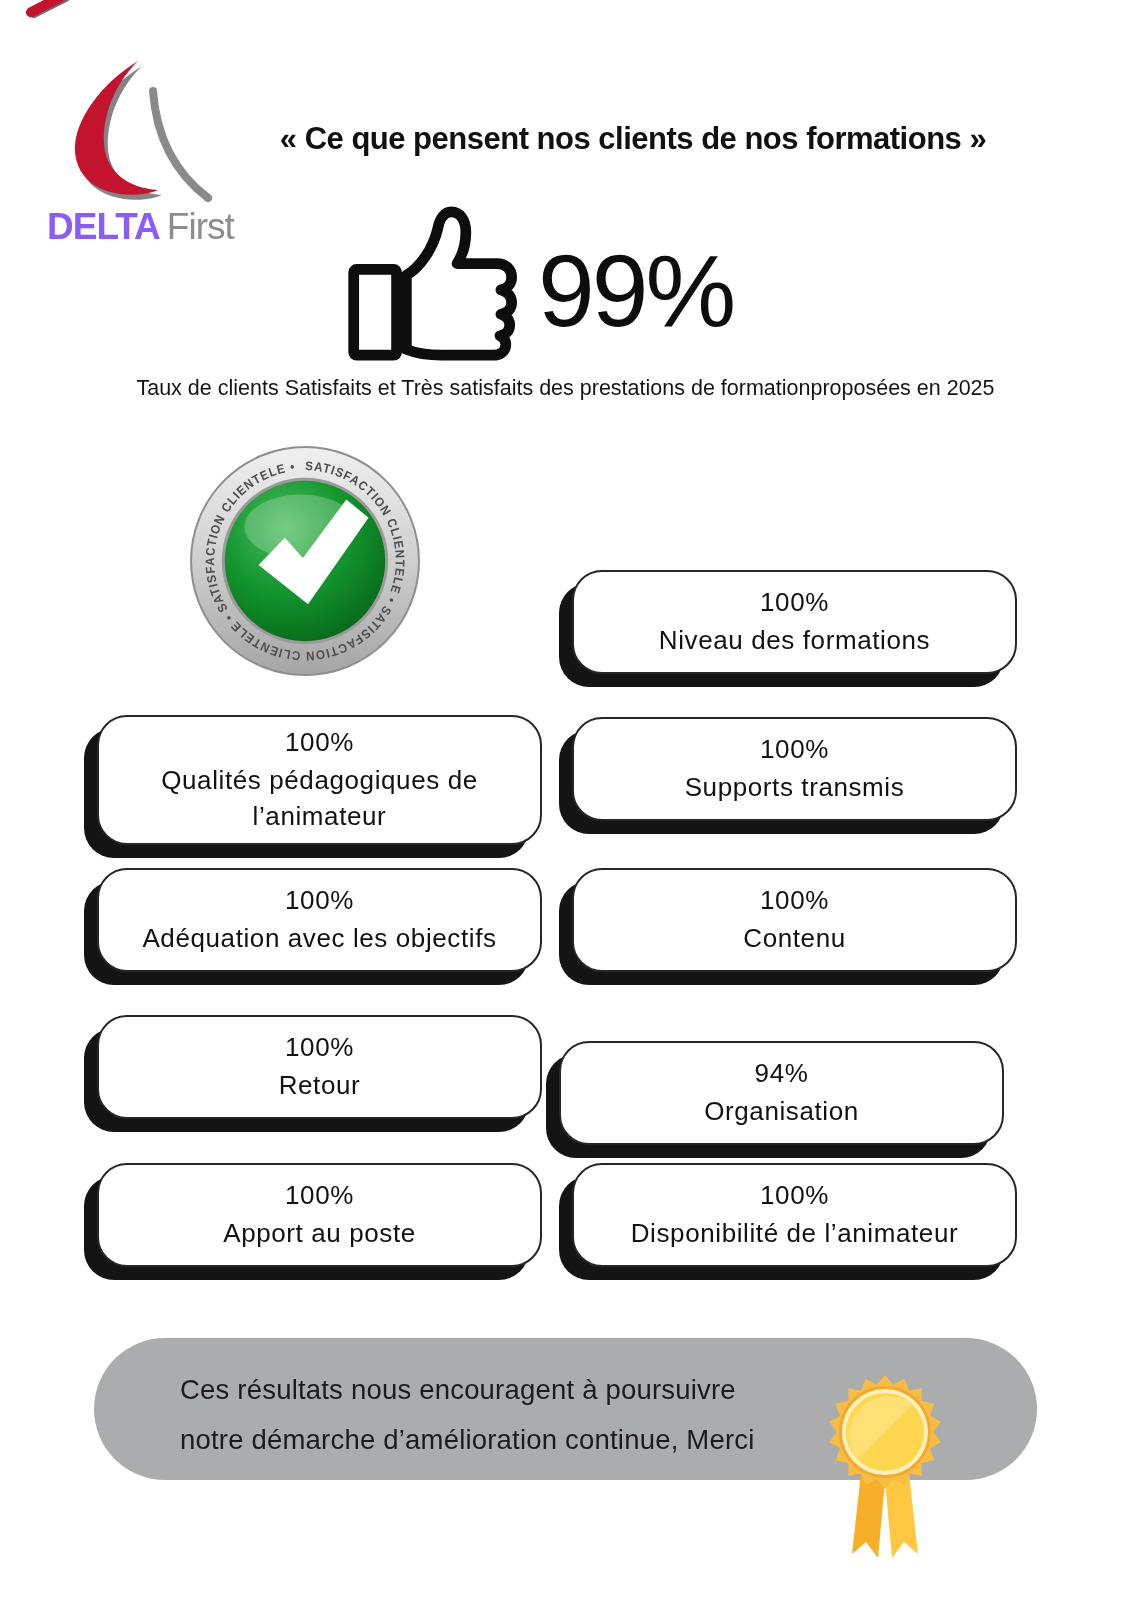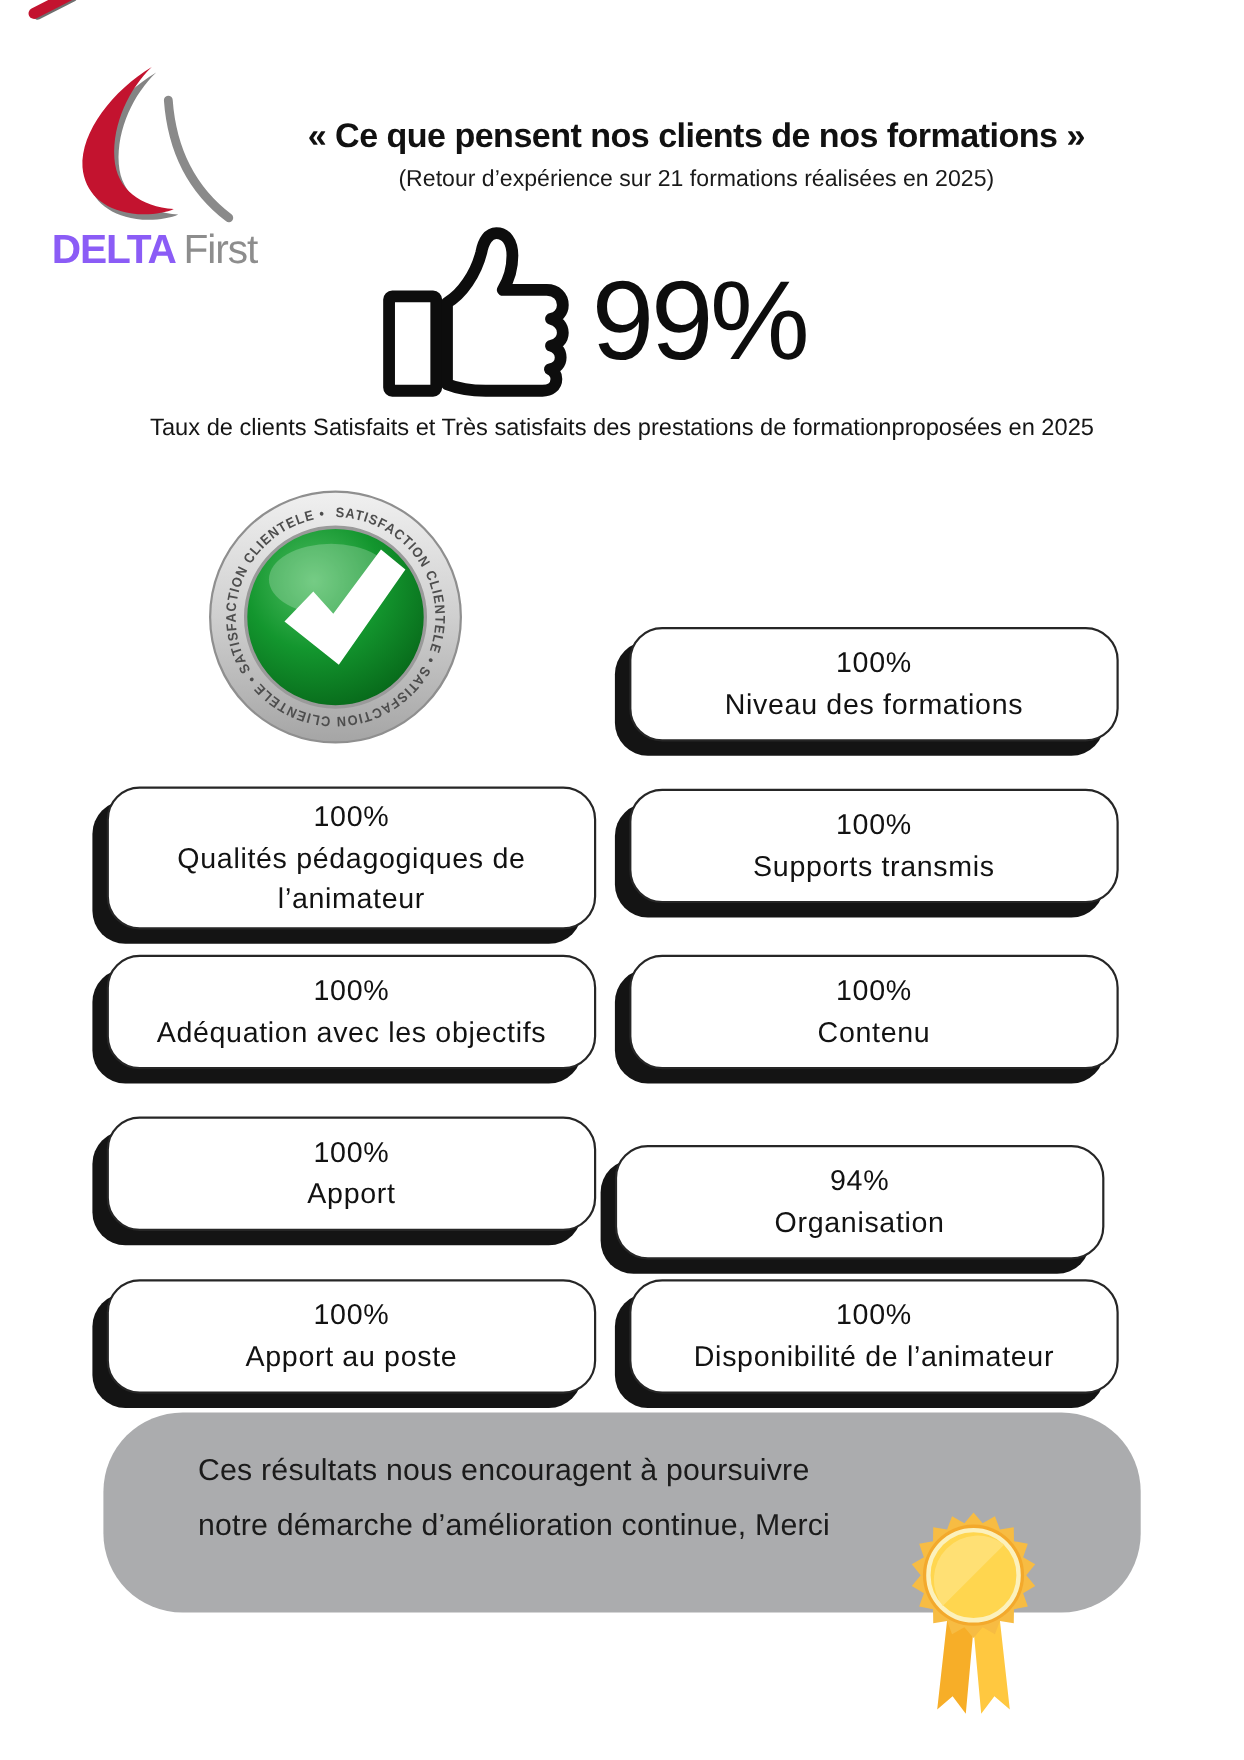--- a/index.html
+++ b/index.html
@@ -12,41 +12,41 @@
     position:absolute;left:24px;top:-1px;width:46px;height:10px;border-radius:5px;
     background:#C3132F;transform:rotate(-27deg);box-shadow:2px 3px 0 -1px #6f6f6f;
   }
   
   .logo-svg{position:absolute;left:58px;top:60px;}
   .logo-text{position:absolute;left:47px;top:206px;font-size:37px;letter-spacing:-1px;white-space:nowrap;}
   .logo-delta{color:#8b5cf6;font-weight:800;}
   .logo-first{color:#8D8D8D;font-weight:400;margin-left:7px;}
   
   .header{position:absolute;left:166px;top:106px;width:934px;text-align:center;}
-  .title{margin:0;font-size:31px;font-weight:700;letter-spacing:-0.5px;color:#111;}
+  .title{margin:15px;font-size:31px;font-weight:700;letter-spacing:-0.5px;color:#111;}
   .subtitle{margin-top:9px;font-size:21px;font-weight:400;color:#1a1a1a;}
   
   .thumb-svg{position:absolute;left:342px;top:202px;}
   .score{position:absolute;left:538px;top:240px;font-size:102px;font-weight:400;letter-spacing:-3px;line-height:1;color:#0d0d0d;text-align:center;}
   .caption{position:absolute;left:0;top:376px;width:1131px;text-align:center;font-size:21.5px;font-weight:500;color:#151515;}
   
   .badge-svg{position:absolute;left:188px;top:444px;}
   .ring-text{font-size:12.5px;font-weight:700;letter-spacing:1.1px;fill:#4d4d4d;}
   
   .stat-box{
     position:absolute;width:445px;min-height:104px;background:#ffffff;
     border:2px solid #262626;border-radius:30px;box-shadow:-13px 13px 0 0 #141414;
     display:flex;flex-direction:column;align-items:center;justify-content:center;
     text-align:center;padding:8px 26px;box-sizing:border-box;
     font-size:26px;letter-spacing:0.6px;line-height:1.38;color:#121212;
   }
   .stat-value{margin-bottom:2px;}
   
   .footer-capsule{
-    position:absolute;left:94px;top:1284px;width:943px;height:182px;
+    position:absolute;left:94px;top:1338px;width:943px;height:142px;
     background:#ABACAE;border-radius:72px;
   }
   .footer-text{position:absolute;left:86px;top:27px;font-size:27.5px;line-height:50px;color:#1b1b1b;letter-spacing:0.2px;white-space:nowrap;}
   .medal-svg{position:absolute;left:826px;top:1366px;}
 </style>
 </head>
 <body>
 
 <div class="page">
 
@@ -56,21 +56,20 @@
     <path d="M80 1 C45 22 15 60 17 92 C19 115 35 130 62 134 C75 136 92 134 100 130 C70 128 48 112 46 84 C44 52 60 20 80 1 Z" fill="#6f6f6f" opacity="0.85" transform="translate(4,5)"></path>
     <path d="M80 1 C45 22 15 60 17 92 C19 115 35 130 62 134 C75 136 92 134 100 130 C70 128 48 112 46 84 C44 52 60 20 80 1 Z" fill="#C3132F"></path>
     <path d="M95 31 Q100 100 150 138" fill="none" stroke="#8a8a8a" stroke-width="8" stroke-linecap="round"></path>
   </svg>
   <div class="logo-text">
     <span class="logo-delta">DELTA</span><span class="logo-first">First</span>
   </div>
 
   <div class="header">
     <h1 class="title">« Ce que pensent nos clients de nos formations »</h1>
-    <div class="subtitle">(Retour d’expérience sur 21 formations réalisées en 2025)</div>
   </div>
 
   <svg class="thumb-svg" width="195" height="168" viewBox="0 0 200 170" aria-hidden="true">
     <g fill="none" stroke="#0d0d0d" stroke-width="11" stroke-linejoin="round" stroke-linecap="round">
       <rect x="12" y="68" width="44" height="88" rx="3"></rect>
       <path d="M66 150 L66 74 C80 66 93 47 98 27 C100 16 105 9 112 9 C121 9 127 17 127 30 C127 42 123 54 118 62 L159 62 C168 62 174 68 174 76 C174 83 169 88 163 89 C170 91 174 96 174 102 C174 109 169 113 163 114 C169 116 172 120 172 125 C172 131 168 135 162 136 C166 138 168 141 168 145 C168 152 162 156 155 156 L102 156 C87 156 76 154 66 150 Z"></path>
     </g>
   </svg>
   <div class="score">99%</div>
 
@@ -117,21 +116,21 @@
     <div class="stat-label">Adéquation avec les objectifs</div>
   </div>
 
   <div class="stat-box" style="left:572px;top:868px;">
     <div class="stat-value">100%</div>
     <div class="stat-label">Contenu</div>
   </div>
 
   <div class="stat-box" style="left:97px;top:1015px;">
     <div class="stat-value">100%</div>
-    <div class="stat-label">Apport</div>
+    <div class="stat-label">Retour</div>
   </div>
 
   <div class="stat-box" style="left:559px;top:1015px;margin-top:26px;">
     <div class="stat-value">94%</div>
     <div class="stat-label">Organisation</div>
   </div>
 
   <div class="stat-box" style="left:97px;top:1163px;">
     <div class="stat-value">100%</div>
     <div class="stat-label">Apport au poste</div>

